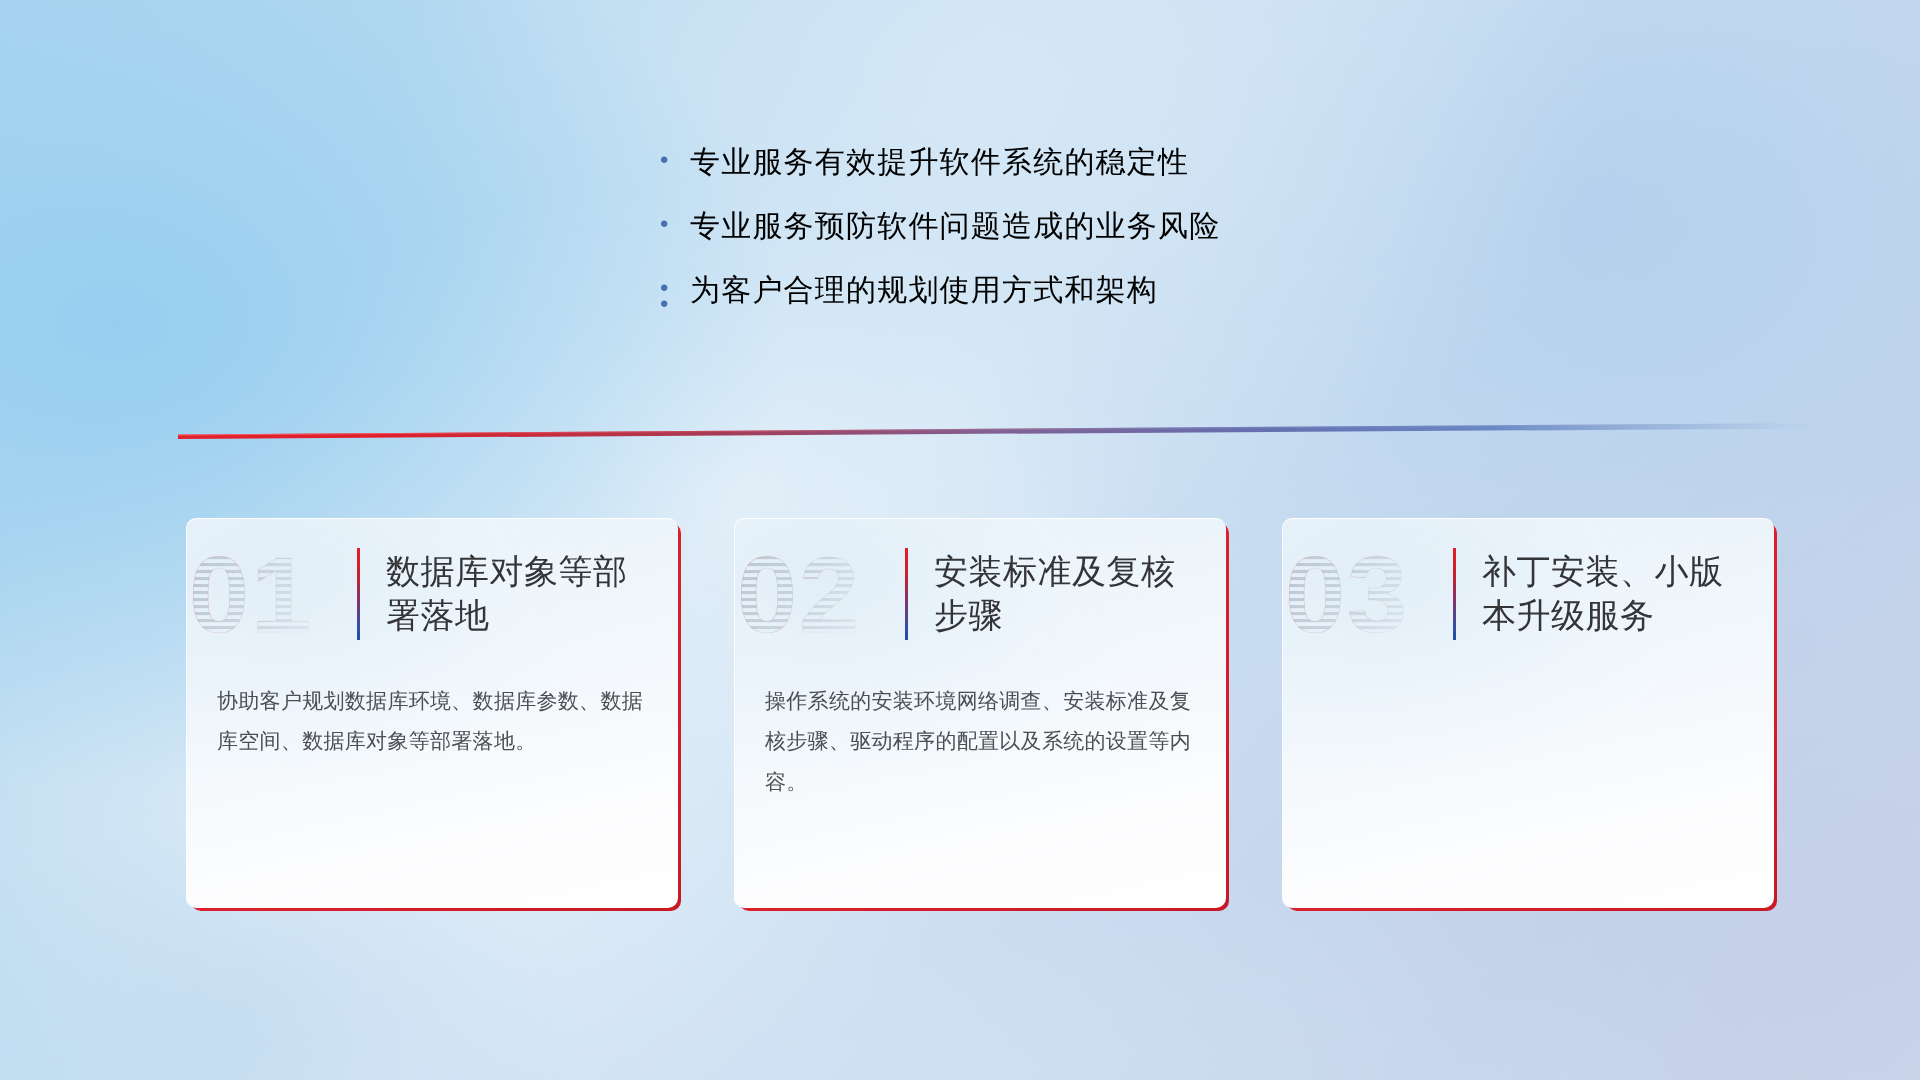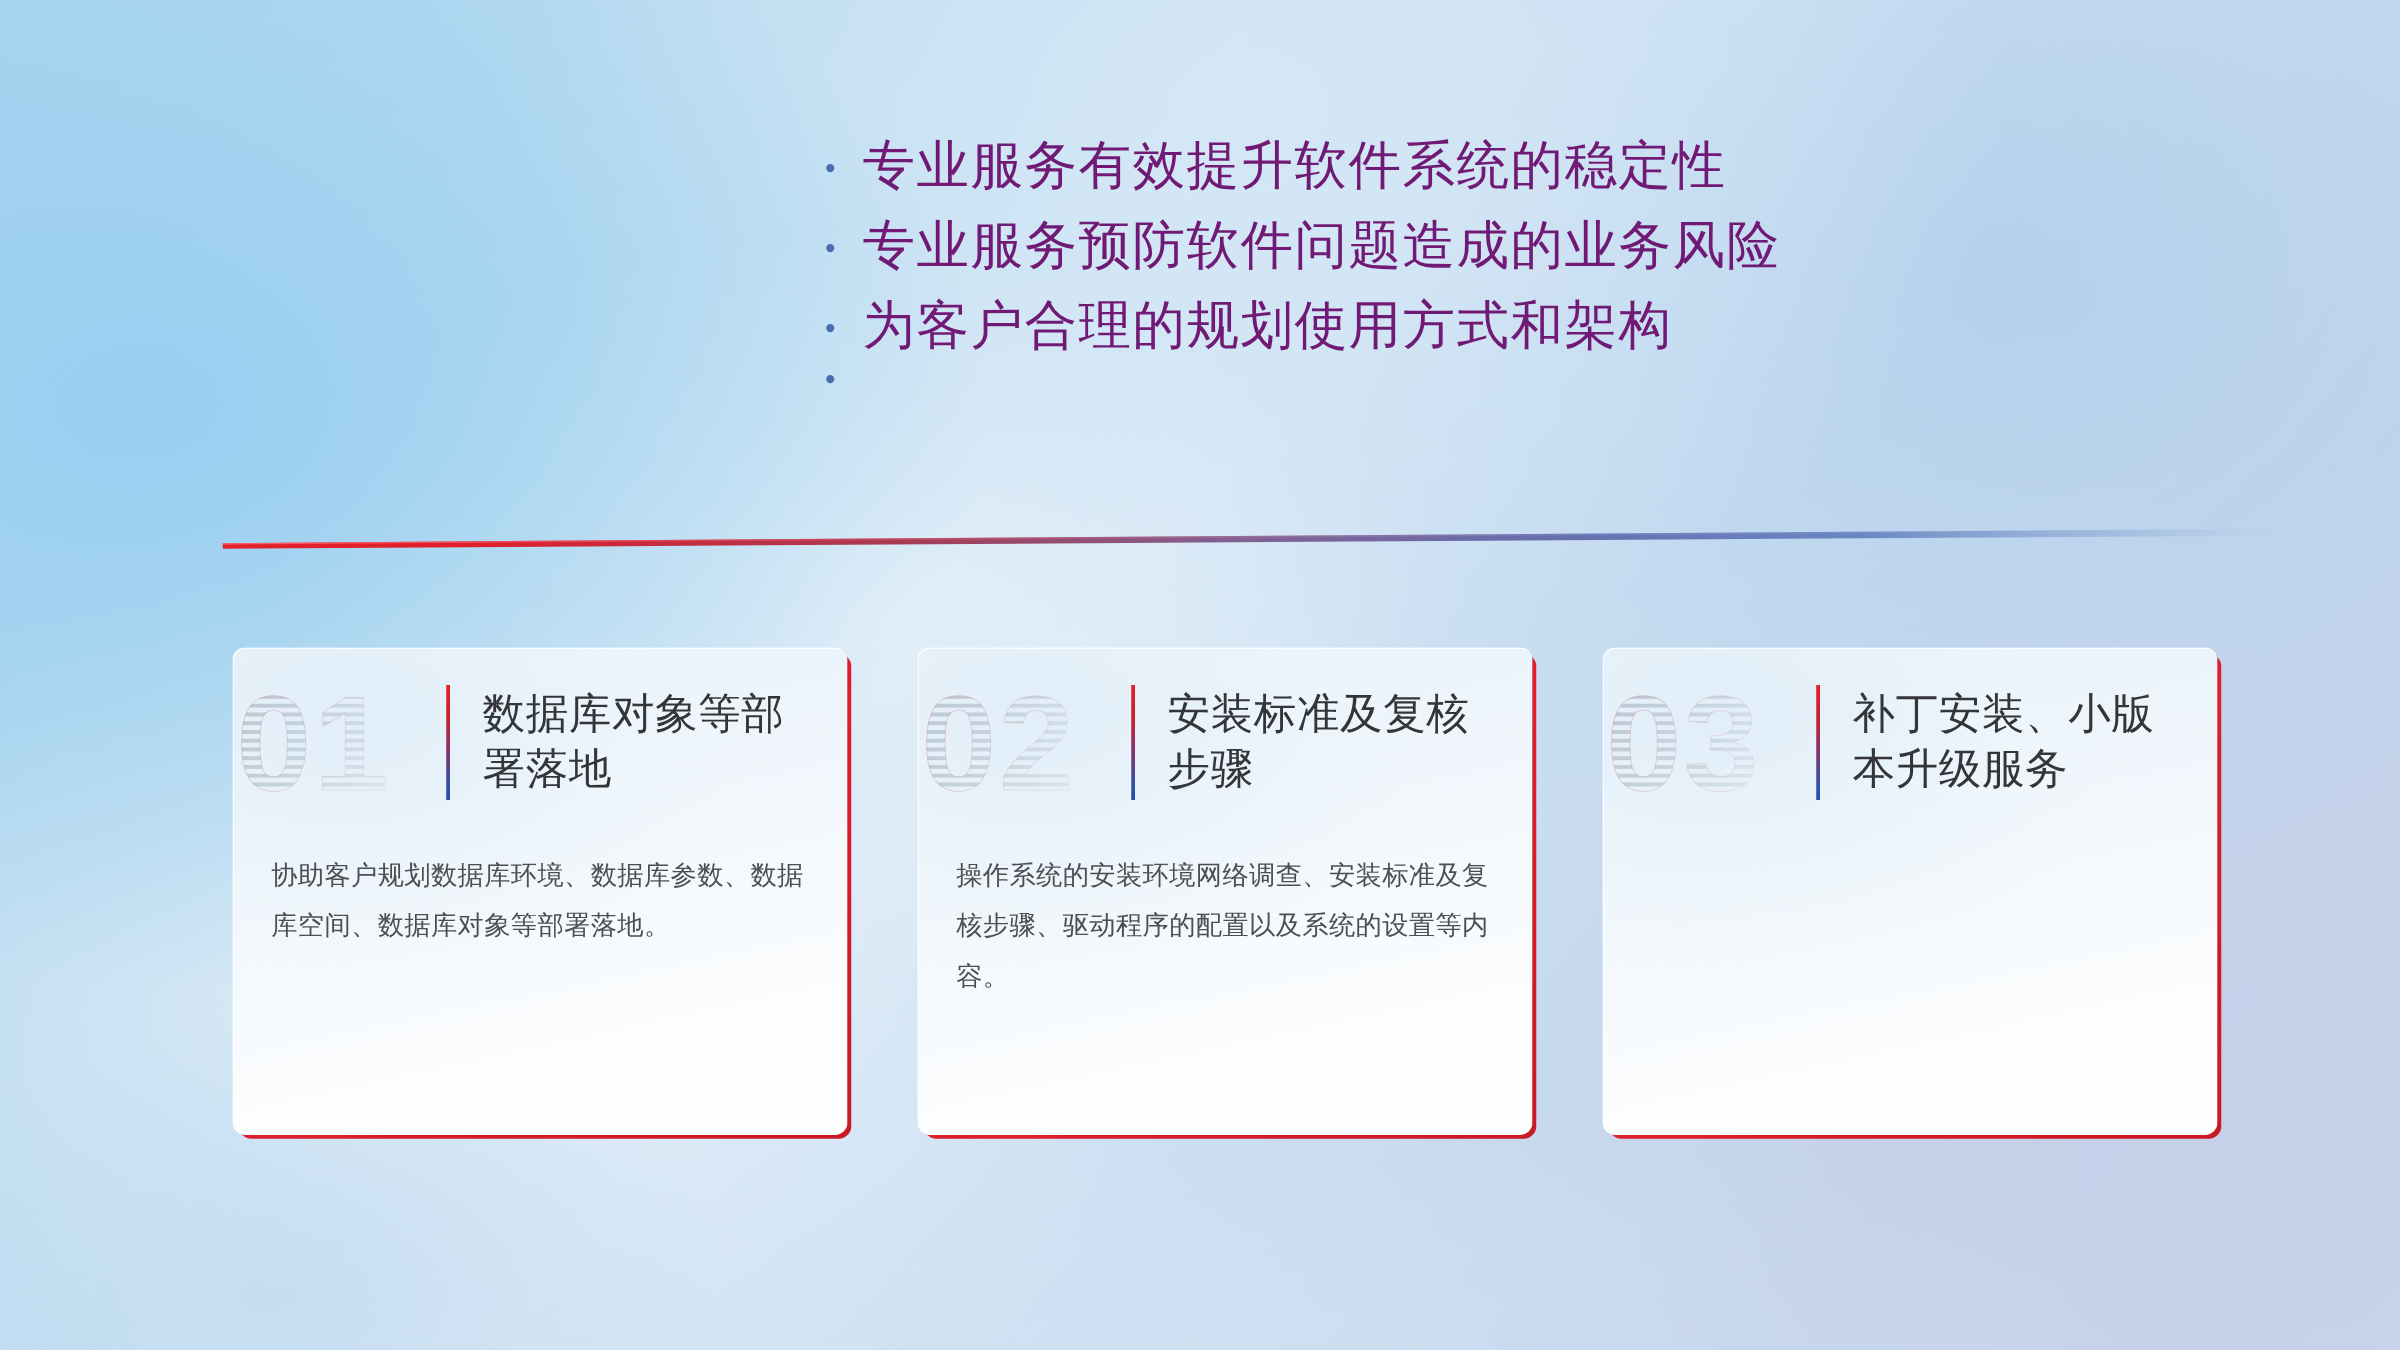--- a/index.html
+++ b/index.html
@@ -49,25 +49,26 @@
     flex: 0 0 30px;
     color: #4a6fb0;
     font-size: 24px;
     line-height: 1;
     text-align: left;
     position: relative;
     top: -4px;
   }
   .bullet-dot::before { content: "\2022"; }
   .bullet-text {
-    font-size: 42px;
-    color: #701a75;
+    font-size: 30px;
+    color: #000000;
     letter-spacing: 1.2px;
     font-weight: 500;
     white-space: nowrap;
+    margin-top: 38px;
   }
 
   
   .divider-wrap {
     position: absolute;
     left: 178px;
     top: 418px;
     width: 1640px;
     height: 22px;
   }

